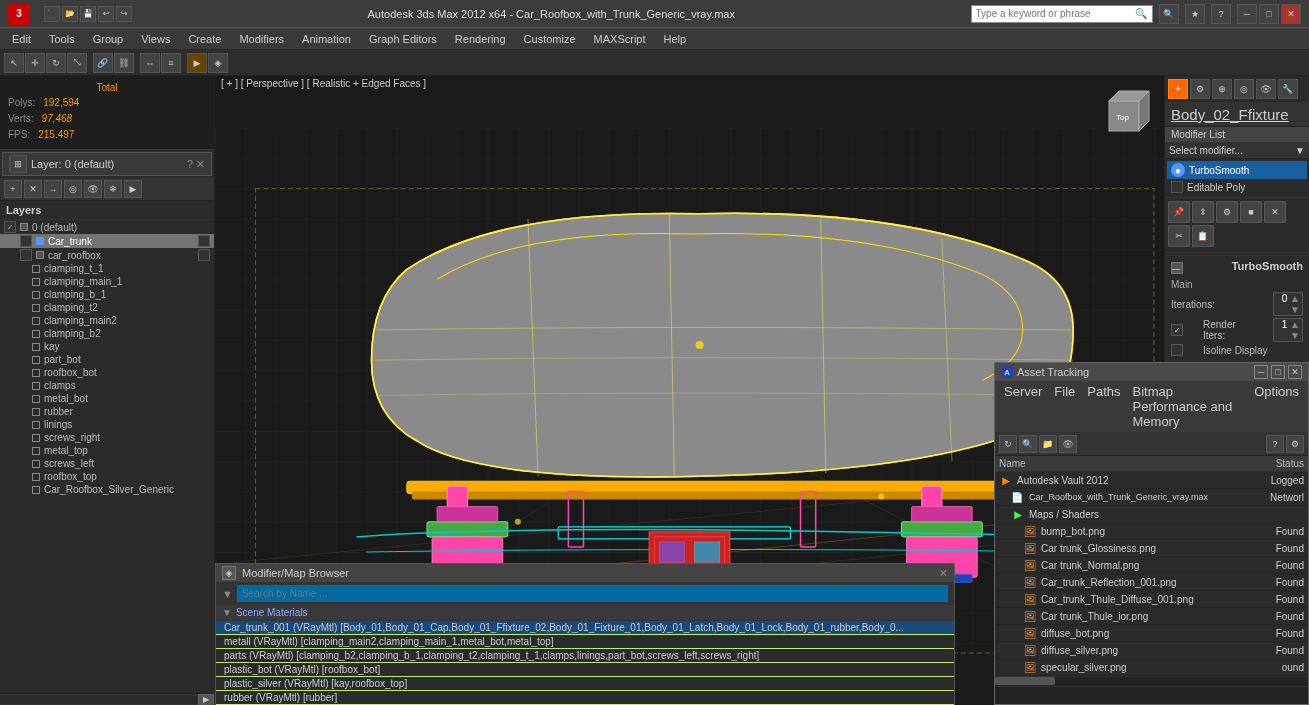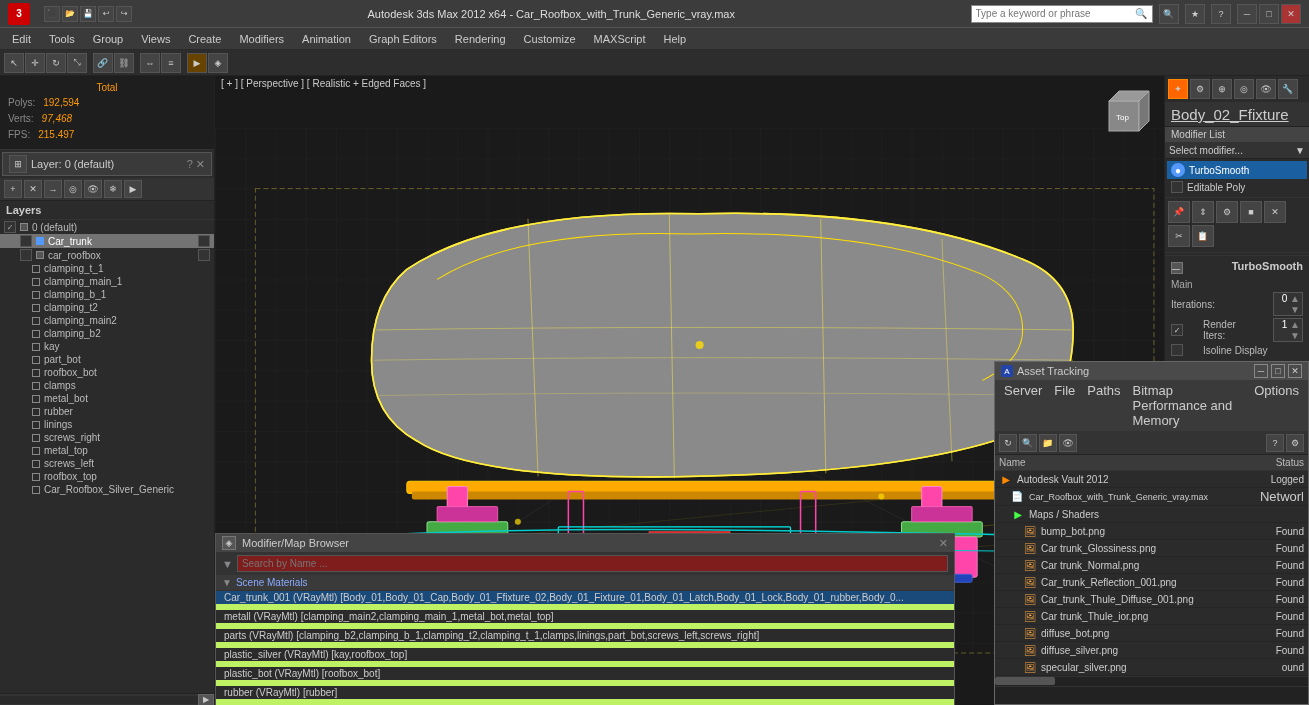--- a/index.html
+++ b/index.html
@@ -72,24 +72,24 @@
     .ts-checkbox { width: 12px; height: 12px; border: 1px solid #555; background: #333; display: flex; align-items: center; justify-content: center; font-size: 8px; }
 
     
     #bottom-area { position: absolute; bottom: 0; left: 215px; right: 0; z-index: 10; display: flex; gap: 0; }
 
     
     #material-browser { width: 740px; background: #2b2b2b; border: 1px solid #555; border-bottom: none; }
     #mat-browser-header { background: #444; padding: 2px 6px; display: flex; align-items: center; justify-content: space-between; border-bottom: 1px solid #333; }
     #mat-browser-header .header-left { display: flex; align-items: center; gap: 6px; }
     #mat-search { display: flex; align-items: center; padding: 2px 6px; border-bottom: 1px solid #333; background: #333; gap: 4px; }
-    #mat-search input { flex: 1; background: #7f1d1d; border: 1px solid #555; color: #ccc; font-size: 10px; padding: 2px 4px; outline: none; }
+    #mat-search input { flex: 1; background: #0369a1; border: 1px solid #555; color: #ccc; font-size: 10px; padding: 2px 4px; outline: none; }
     #mat-section-title { padding: 2px 6px; background: #3a3a3a; border-bottom: 1px solid #333; font-size: 10px; color: #88aaff; display: flex; align-items: center; gap: 4px; }
     #mat-list { max-height: 170px; overflow-y: auto; }
-    .mat-row { padding: 1px 8px; font-size: 10px; color: #ccc; cursor: pointer; border-bottom: 6px solid #bef264; white-space: nowrap; overflow: hidden; text-overflow: ellipsis; }
+    .mat-row { padding: 1px 8px; font-size: 10px; color: #ccc; cursor: pointer; border-bottom: 1px solid #bef264; white-space: nowrap; overflow: hidden; text-overflow: ellipsis; }
     .mat-row.selected { background: #1a4a7a; }
 
     
     #nav-cube { position: absolute; top: 10px; right: 10px; width: 60px; height: 60px; pointer-events: none; }
 
     
     #asset-tracking { position: absolute; right: 0; bottom: 0; width: 315px; background: #2b2b2b; border: 1px solid #666; z-index: 20; }
     #at-titlebar { background: #4a4a4a; padding: 2px 6px; display: flex; align-items: center; justify-content: space-between; font-size: 11px; color: #ccc; }
     #at-titlebar .at-controls { display: flex; gap: 3px; }
     #at-titlebar .at-btn { width: 14px; height: 14px; border: 1px solid #888; font-size: 9px; color: #ccc; display: flex; align-items: center; justify-content: center; cursor: pointer; }
@@ -550,24 +550,24 @@
       <div class="mat-row selected">
         <span>Car_trunk_001 (VRayMtl) [Body_01,Body_01_Cap,Body_01_Ffixture_02,Body_01_Fixture_01,Body_01_Latch,Body_01_Lock,Body_01_rubber,Body_0...</span>
       </div>
       <div class="mat-row">
         <span>metall (VRayMtl) [clamping_main2,clamping_main_1,metal_bot,metal_top]</span>
       </div>
       <div class="mat-row">
         <span>parts (VRayMtl) [clamping_b2,clamping_b_1,clamping_t2,clamping_t_1,clamps,linings,part_bot,screws_left,screws_right]</span>
       </div>
       <div class="mat-row">
+        <span>plastic_bot (VRayMtl) [roofbox_bot]</span>
+      </div>
+      <div class="mat-row">
         <span>plastic_silver (VRayMtl) [kay,roofbox_top]</span>
-      </div>
-      <div class="mat-row">
-        <span>plastic_bot (VRayMtl) [roofbox_bot]</span>
       </div>
       <div class="mat-row">
         <span>rubber (VRayMtl) [rubber]</span>
       </div>
     </div>
   </div>
 
 </div>
 
 <div id="asset-tracking">
@@ -609,21 +609,21 @@
 
     <div class="at-row">
       <div class="at-icon at-icon-vault">▶</div>
       <span class="at-name">Autodesk Vault 2012</span>
       <span class="at-status">Logged</span>
     </div>
 
     <div class="at-row" style="padding-left:16px;">
       <div class="at-icon at-icon-file">📄</div>
       <span class="at-name" style="font-size:9px;">Car_Roofbox_with_Trunk_Generic_vray.max</span>
-      <span class="at-status" style="font-size:13px;">Networl</span>
+      <span class="at-status" style="font-size:10px;">Networl</span>
     </div>
 
     <div class="at-row" style="padding-left:16px;">
       <div class="at-icon at-icon-green">▶</div>
       <span class="at-name">Maps / Shaders</span>
       <span class="at-status"></span>
     </div>
 
     <div class="at-row" style="padding-left:28px;">
       <div class="at-icon at-icon-map">🖼</div>

